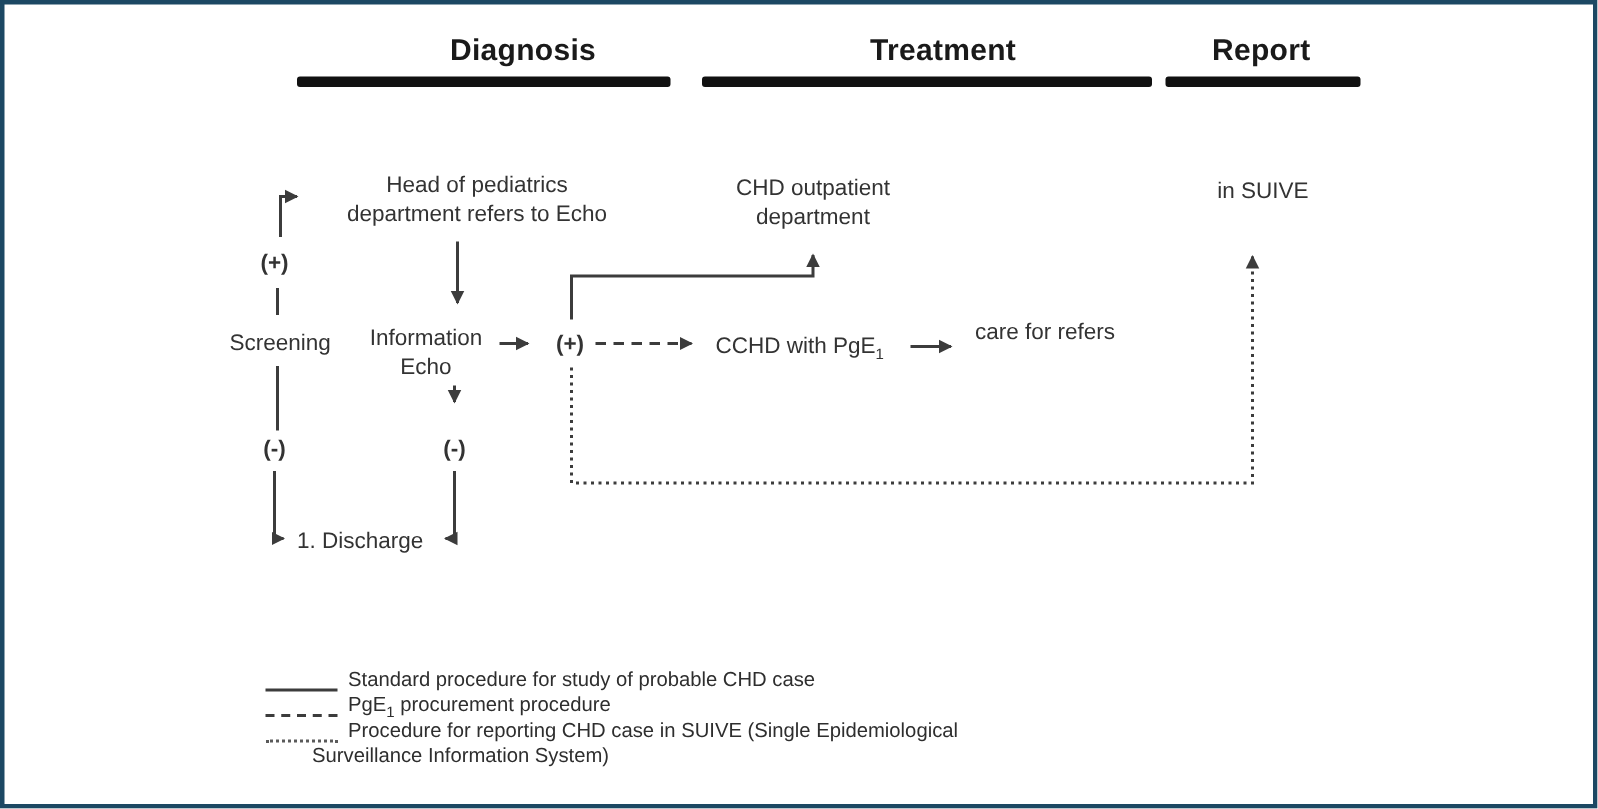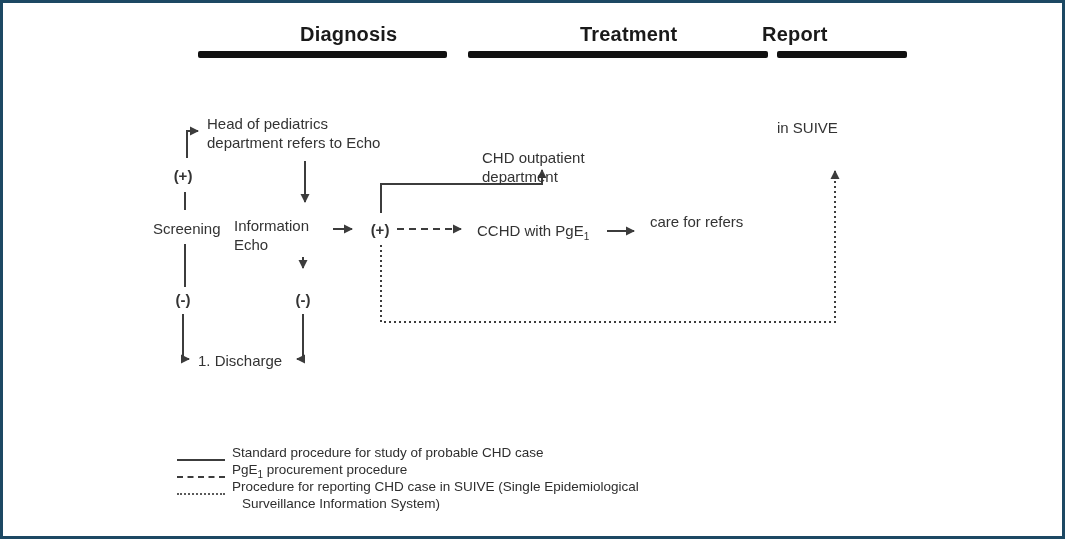--- a/index.html
+++ b/index.html
@@ -27,21 +27,21 @@
     background:#111111;
     border-radius:2px;
   }
   .node {
     position:absolute;
     font-size:15px;
     line-height:19px;
     color:#333333;
     white-space:nowrap;
   }
-  .center { }
+  .center { text-align:center; }
   .sign {
     position:absolute;
     width:30px;
     text-align:center;
     font-size:15px;
     font-weight:bold;
     color:#333333;
   }
   sub { font-size:10px; line-height:0; }
   svg.wires { position:absolute; left:0; top:0; pointer-events:none; }
@@ -51,30 +51,30 @@
     left:174px; top:441px;
     font-size:13.5px;
     line-height:17px;
     color:#2e2e2e;
   }
   .lrow { display:flex; align-items:flex-end; white-space:nowrap; }
   .lsample { flex:0 0 48px; width:48px; margin-right:7px; height:0; }
   .lsample.solid  { border-top:2px solid  #3c3c3c; }
   .lsample.dashed { border-top:2px dashed #3c3c3c; }
   .lsample.dotted { border-top:2px dotted #5a5a5a; }
-  .lcont { margin-left:65px; }
+  .lcont { margin-left:31px; }
 </style>
 </head>
 <body>
 
 <div class="canvas">
 
   <div class="hdr" style="left:297px; top:20px;">Diagnosis</div>
   <div class="hdr" style="left:577px; top:20px;">Treatment</div>
-  <div class="hdr" style="left:759px; top:20px;">Report</div>
+  <div class="hdr" style="left:805px; top:20px;">Report</div>
   <div class="bar" style="left:195px; top:48px; width:249px;"></div>
   <div class="bar" style="left:465px; top:48px; width:300px;"></div>
   <div class="bar" style="left:774px; top:48px; width:130px;"></div>
 
   <svg class="wires" width="1059" height="533" viewBox="0 0 1059 533">
     <defs>
       <marker id="ah" markerUnits="userSpaceOnUse" markerWidth="10" markerHeight="10" refX="8" refY="5" orient="auto">
         <path d="M0,0.5 L9,5 L0,9.5 Z" style="fill:#3c3c3c; stroke:none;"></path>
       </marker>
     </defs>
@@ -107,21 +107,21 @@
   </div>
 
   <div class="sign" style="left:362px; top:218px;">(+)</div>
 
   <div class="sign" style="left:165px; top:288px;">(-)</div>
 
   <div class="sign" style="left:285px; top:288px;">(-)</div>
 
   <div class="node" style="left:195px; top:348px;">1. Discharge</div>
 
-  <div class="node center" style="left:479px; top:113px; width:120px;margin-top:32px;">
+  <div class="node center" style="left:479px; top:113px; width:120px;">
     <div>CHD outpatient</div>
     <div>department</div>
   </div>
 
   <div class="node" style="left:474px; top:218px;">
     <span>CCHD with PgE</span><sub>1</sub>
   </div>
 
   <div class="node" style="left:647px; top:209px;">
     <div>care for refers</div>

